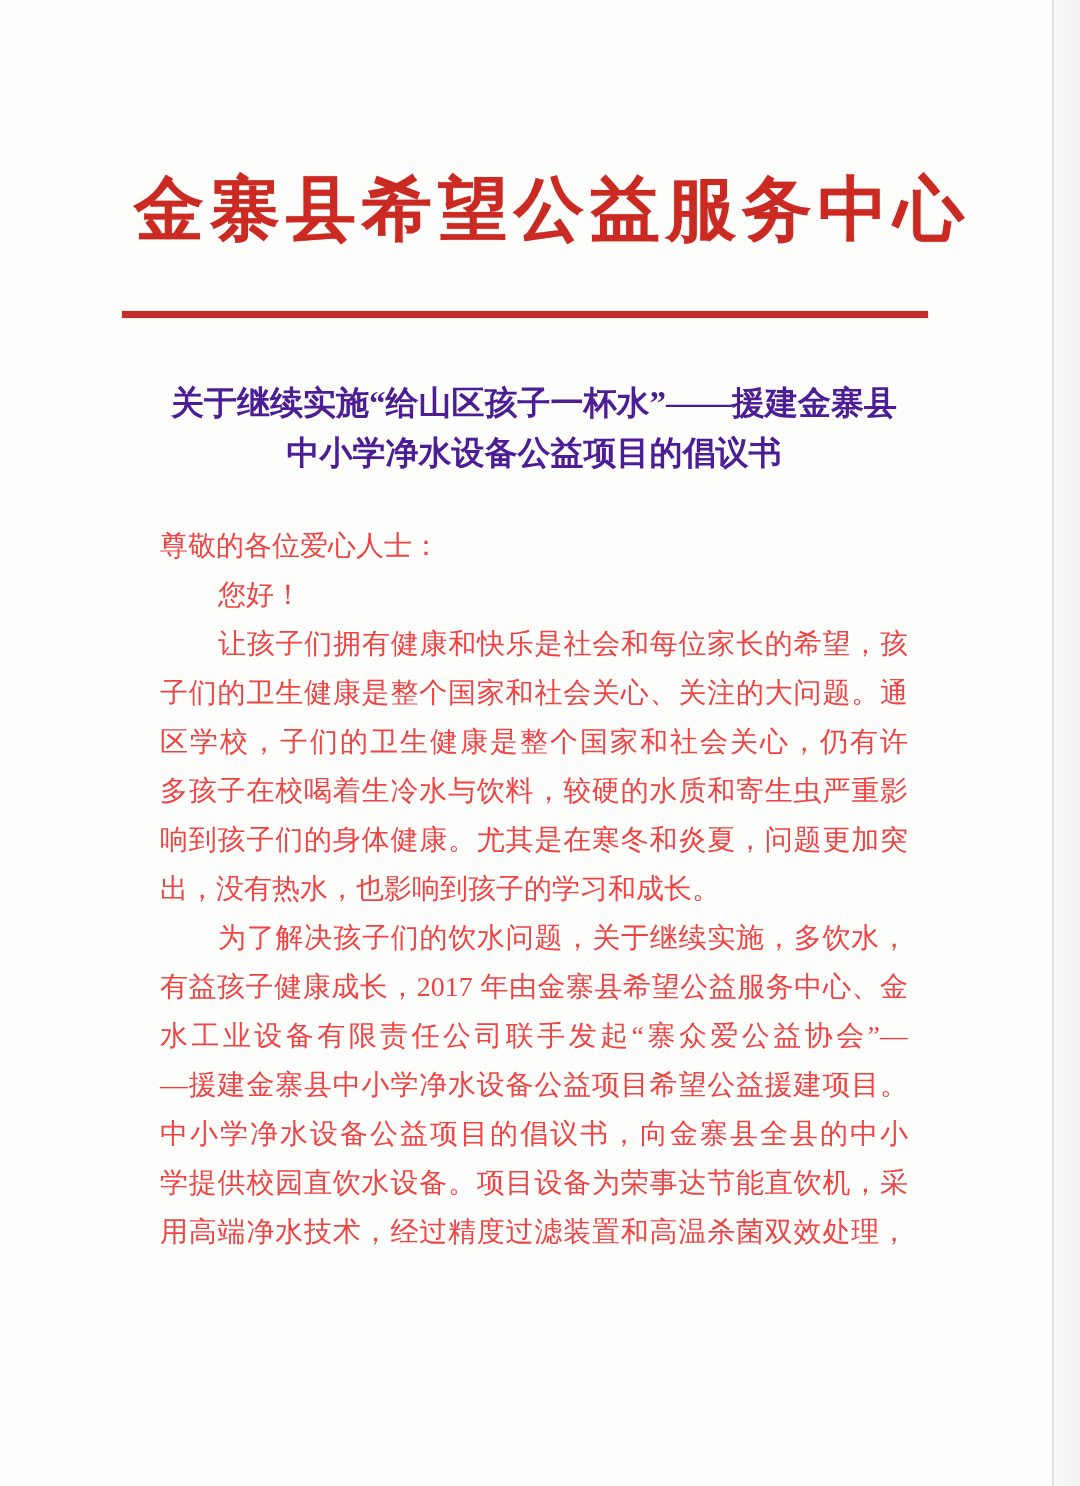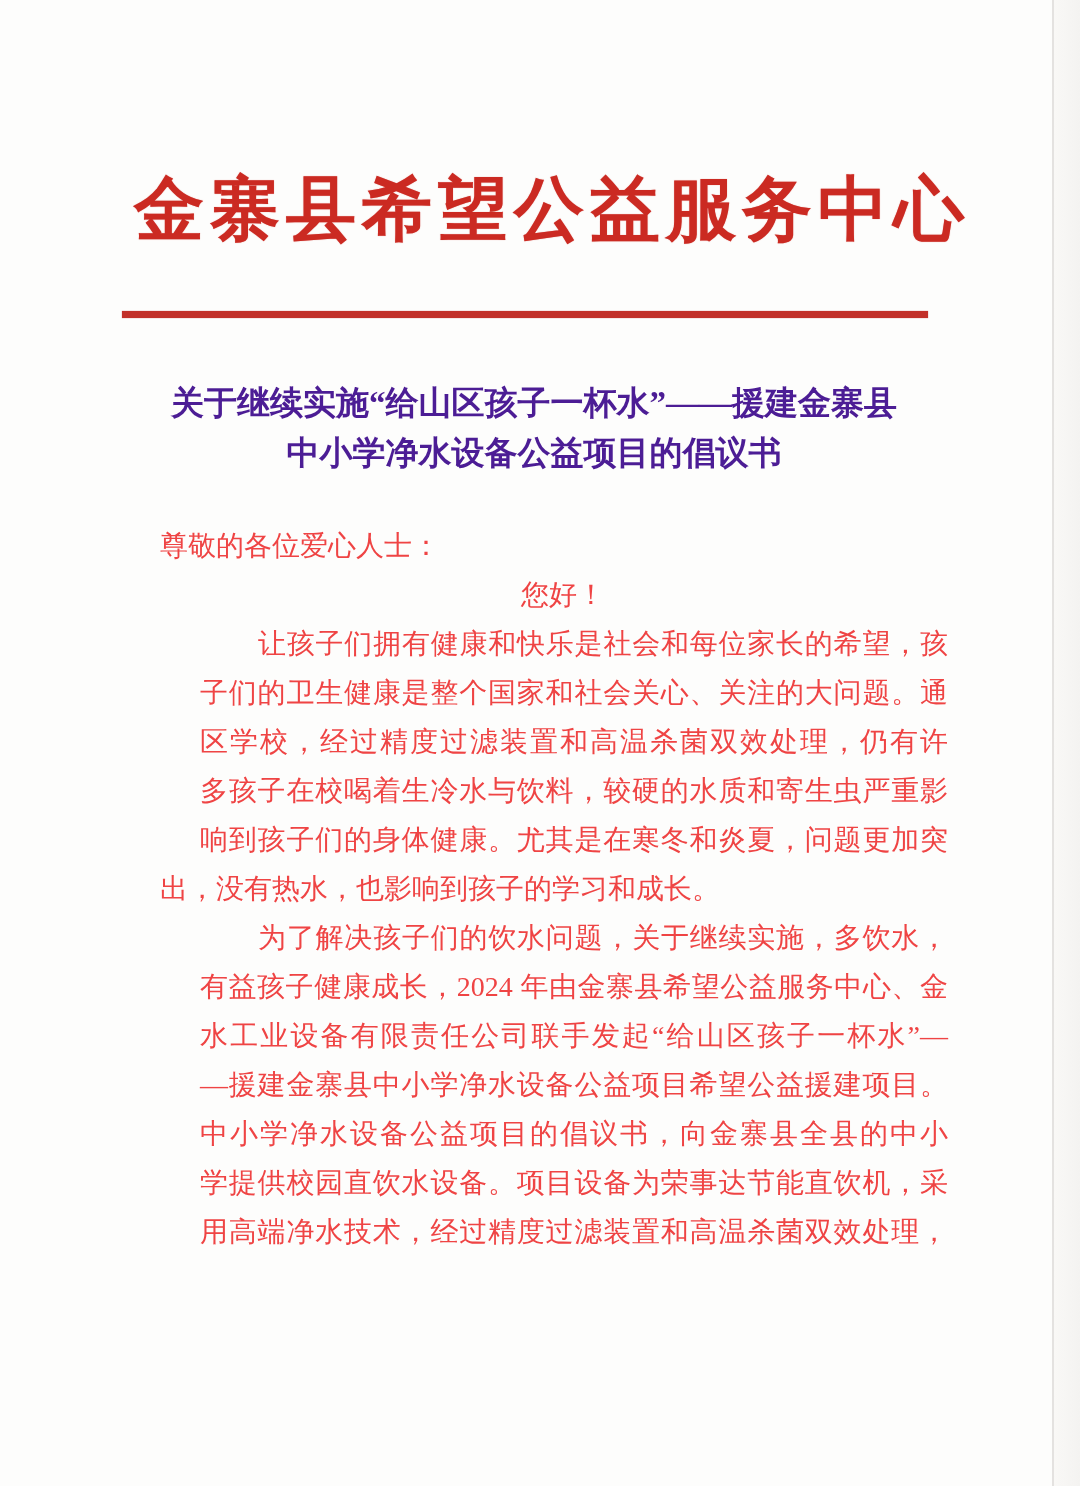--- a/index.html
+++ b/index.html
@@ -81,25 +81,23 @@
   }
   .line {
     width: 748px;
     box-sizing: border-box;
     white-space: nowrap;
   }
   .line.j {
     white-space: normal;
     text-align: justify;
     text-align-last: justify;
-    margin-left: 40px;
   }
   .line.indent {
     padding-left: 58px;
-    text-align: center;
   }
 </style>
 </head>
 <body>
 
 <div class="scan-edge-area"></div>
 <div class="scan-edge-line"></div>
 
 <div class="letterhead-title">金寨县希望公益服务中心</div>
 
@@ -108,24 +106,24 @@
 <div class="doc-title">
   <div>关于继续实施“给山区孩子一杯水”——援建金寨县</div>
   <div>中小学净水设备公益项目的倡议书</div>
 </div>
 
 <div class="doc-body">
   <div class="line">尊敬的各位爱心人士：</div>
   <div class="line indent">您好！</div>
   <div class="line indent j">让孩子们拥有健康和快乐是社会和每位家长的希望，孩</div>
   <div class="line j">子们的卫生健康是整个国家和社会关心、关注的大问题。通</div>
-  <div class="line j">区学校，经过精度过滤装置和高温杀菌双效处理，仍有许</div>
+  <div class="line j">区学校，子们的卫生健康是整个国家和社会关心，仍有许</div>
   <div class="line j">多孩子在校喝着生冷水与饮料，较硬的水质和寄生虫严重影</div>
   <div class="line j">响到孩子们的身体健康。尤其是在寒冬和炎夏，问题更加突</div>
   <div class="line">出，没有热水，也影响到孩子的学习和成长。</div>
   <div class="line indent j">为了解决孩子们的饮水问题，关于继续实施，多饮水，</div>
-  <div class="line j">有益孩子健康成长，2024 年由金寨县希望公益服务中心、金</div>
-  <div class="line j">水工业设备有限责任公司联手发起“给山区孩子一杯水”—</div>
+  <div class="line j">有益孩子健康成长，2017 年由金寨县希望公益服务中心、金</div>
+  <div class="line j">水工业设备有限责任公司联手发起“寨众爱公益协会”—</div>
   <div class="line j">—援建金寨县中小学净水设备公益项目希望公益援建项目。</div>
   <div class="line j">中小学净水设备公益项目的倡议书，向金寨县全县的中小</div>
   <div class="line j">学提供校园直饮水设备。项目设备为荣事达节能直饮机，采</div>
   <div class="line j">用高端净水技术，经过精度过滤装置和高温杀菌双效处理，</div>
 </div>
 
 </body></html>

